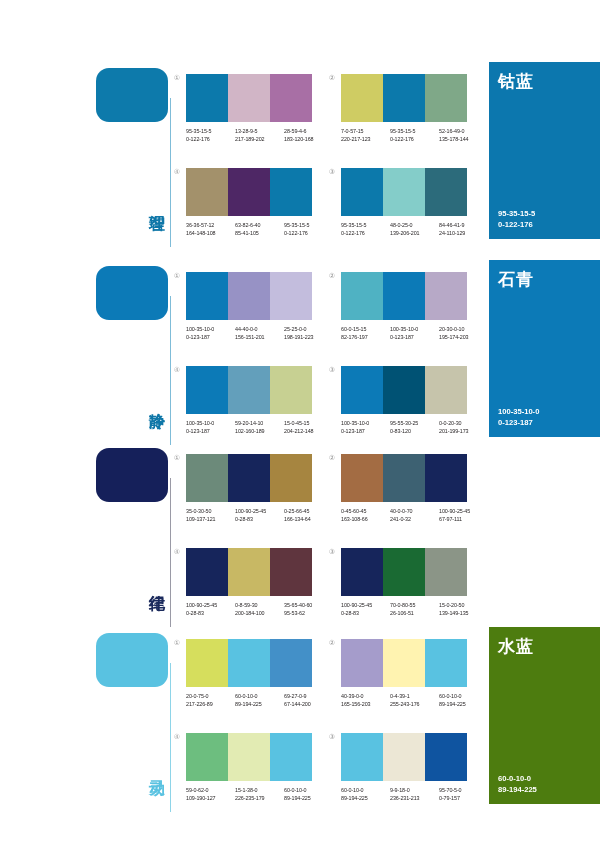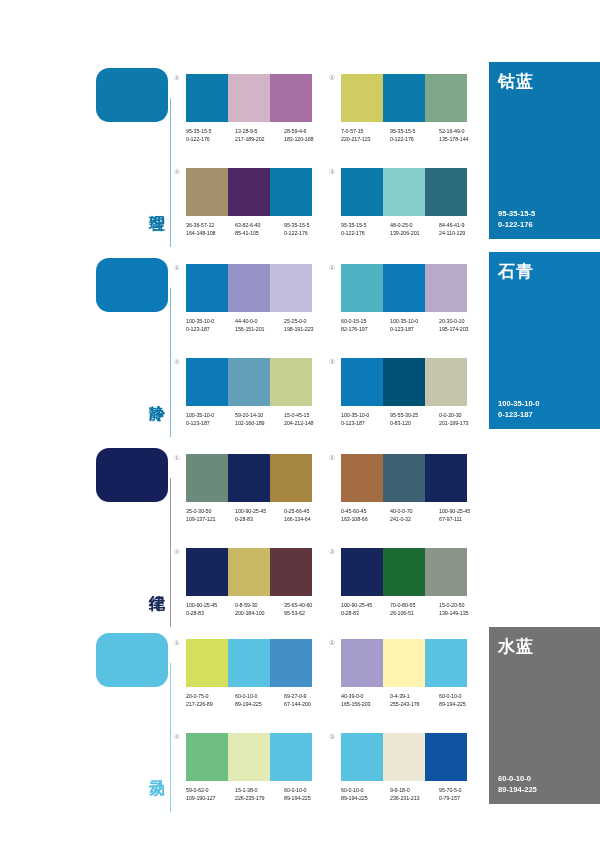--- a/index.html
+++ b/index.html
@@ -160,21 +160,21 @@
         </div>
       </div>
       <div class="bigpanel" style="background: rgb(12, 119, 174);">
         <div class="bp-name">钴蓝</div>
         <div class="bp-code">
           <span>95-35-15-5</span>
           <span>0-122-176</span>
         </div>
       </div>
     </div>
-    <div class="section" style="top: 252px;">
+    <div class="section" style="top: 260px;">
       <div class="keycol">
         <div class="keychip" style="background: rgb(12, 122, 183);"></div>
         <div class="keyline" style="background: rgb(127, 188, 216);"></div>
         <div class="keylabel" style="color: rgb(15, 119, 168);">冷静</div>
       </div>
       <div class="group" style="left: 186px; top: 12px;">
         <div class="grp-num">①</div>
         <div class="swatches">
           <div class="sw" style="background: rgb(12, 122, 183);"></div>
           <div class="sw" style="background: rgb(151, 146, 197);"></div>
@@ -451,21 +451,21 @@
           <div class="code">
             <span>9-9-18-0</span>
             <span>236-231-213</span>
           </div>
           <div class="code">
             <span>95-70-5-0</span>
             <span>0-79-157</span>
           </div>
         </div>
       </div>
-      <div class="bigpanel" style="background: #737373;">
+      <div class="bigpanel" style="background: #4d7c0f;">
         <div class="bp-name">水蓝</div>
         <div class="bp-code">
           <span>60-0-10-0</span>
           <span>89-194-225</span>
         </div>
       </div>
     </div>
   </div>
 
 </body></html>

